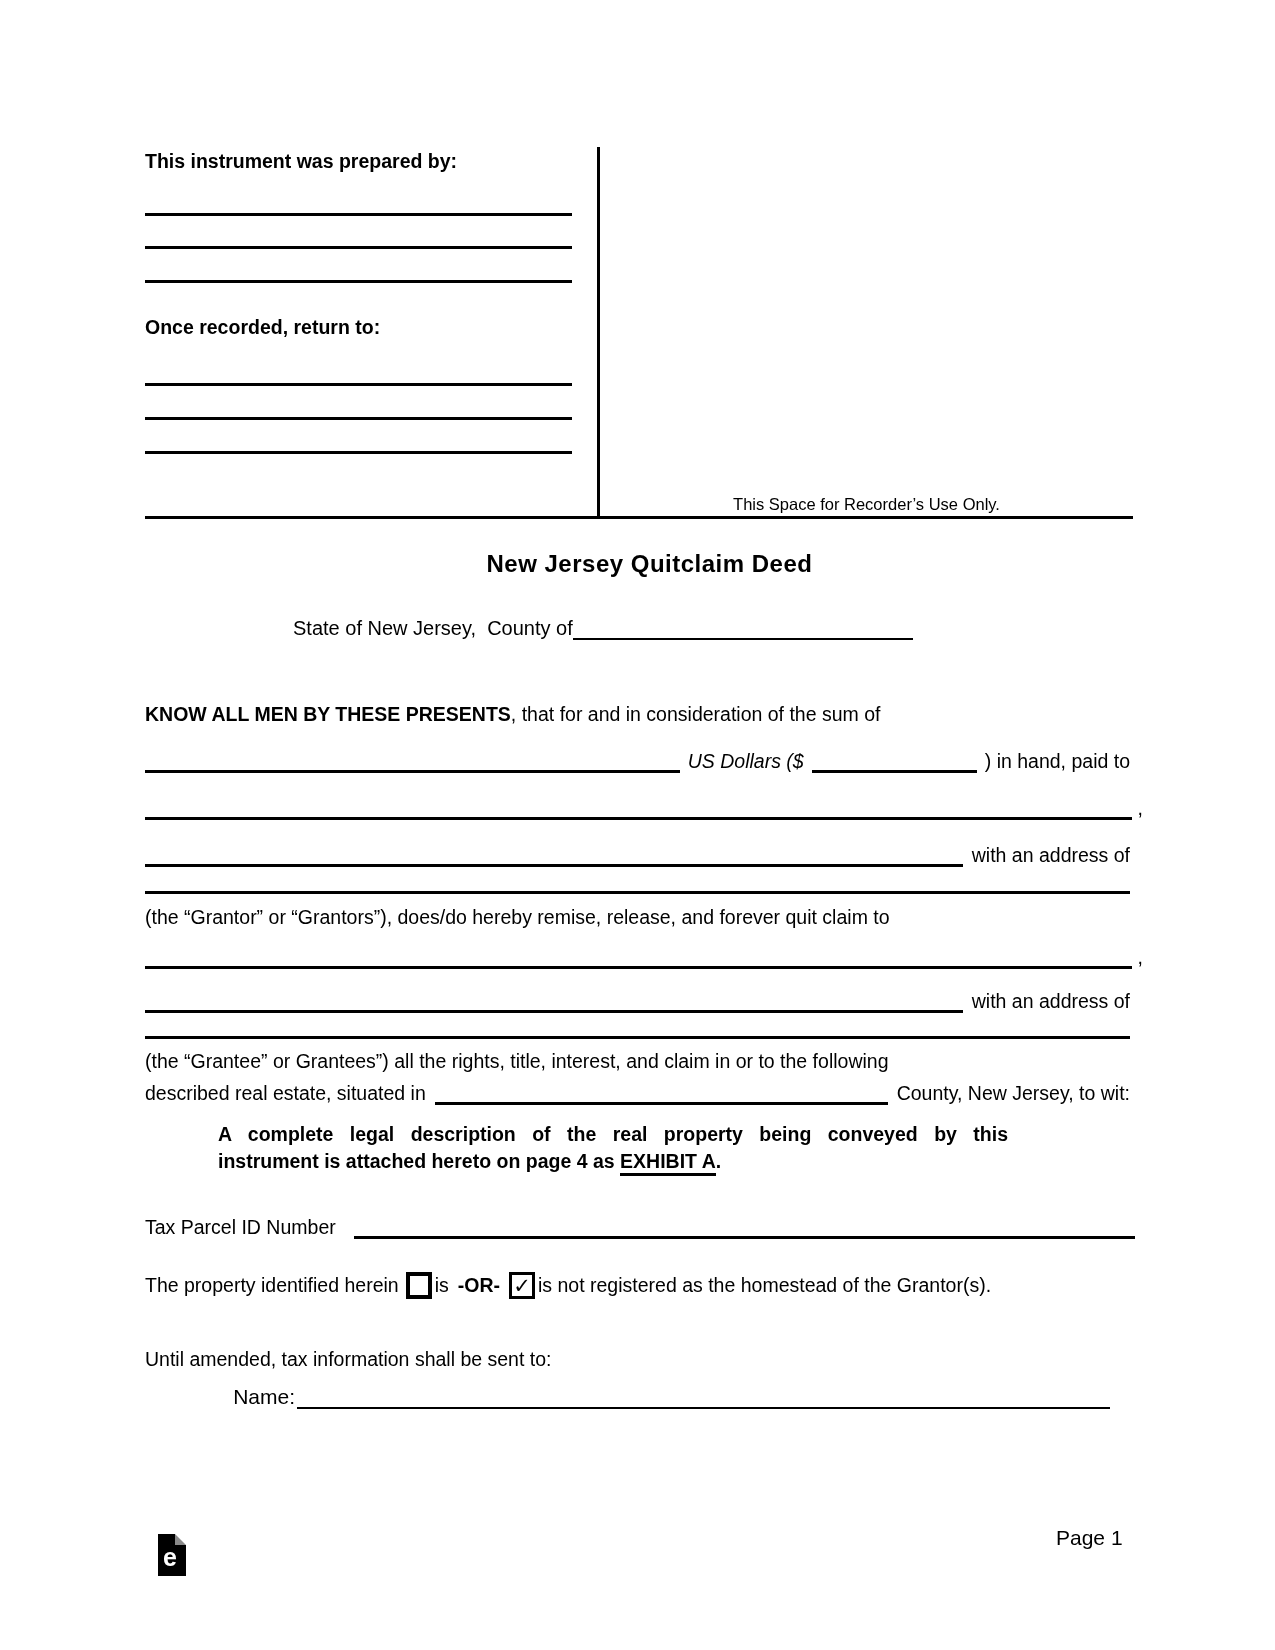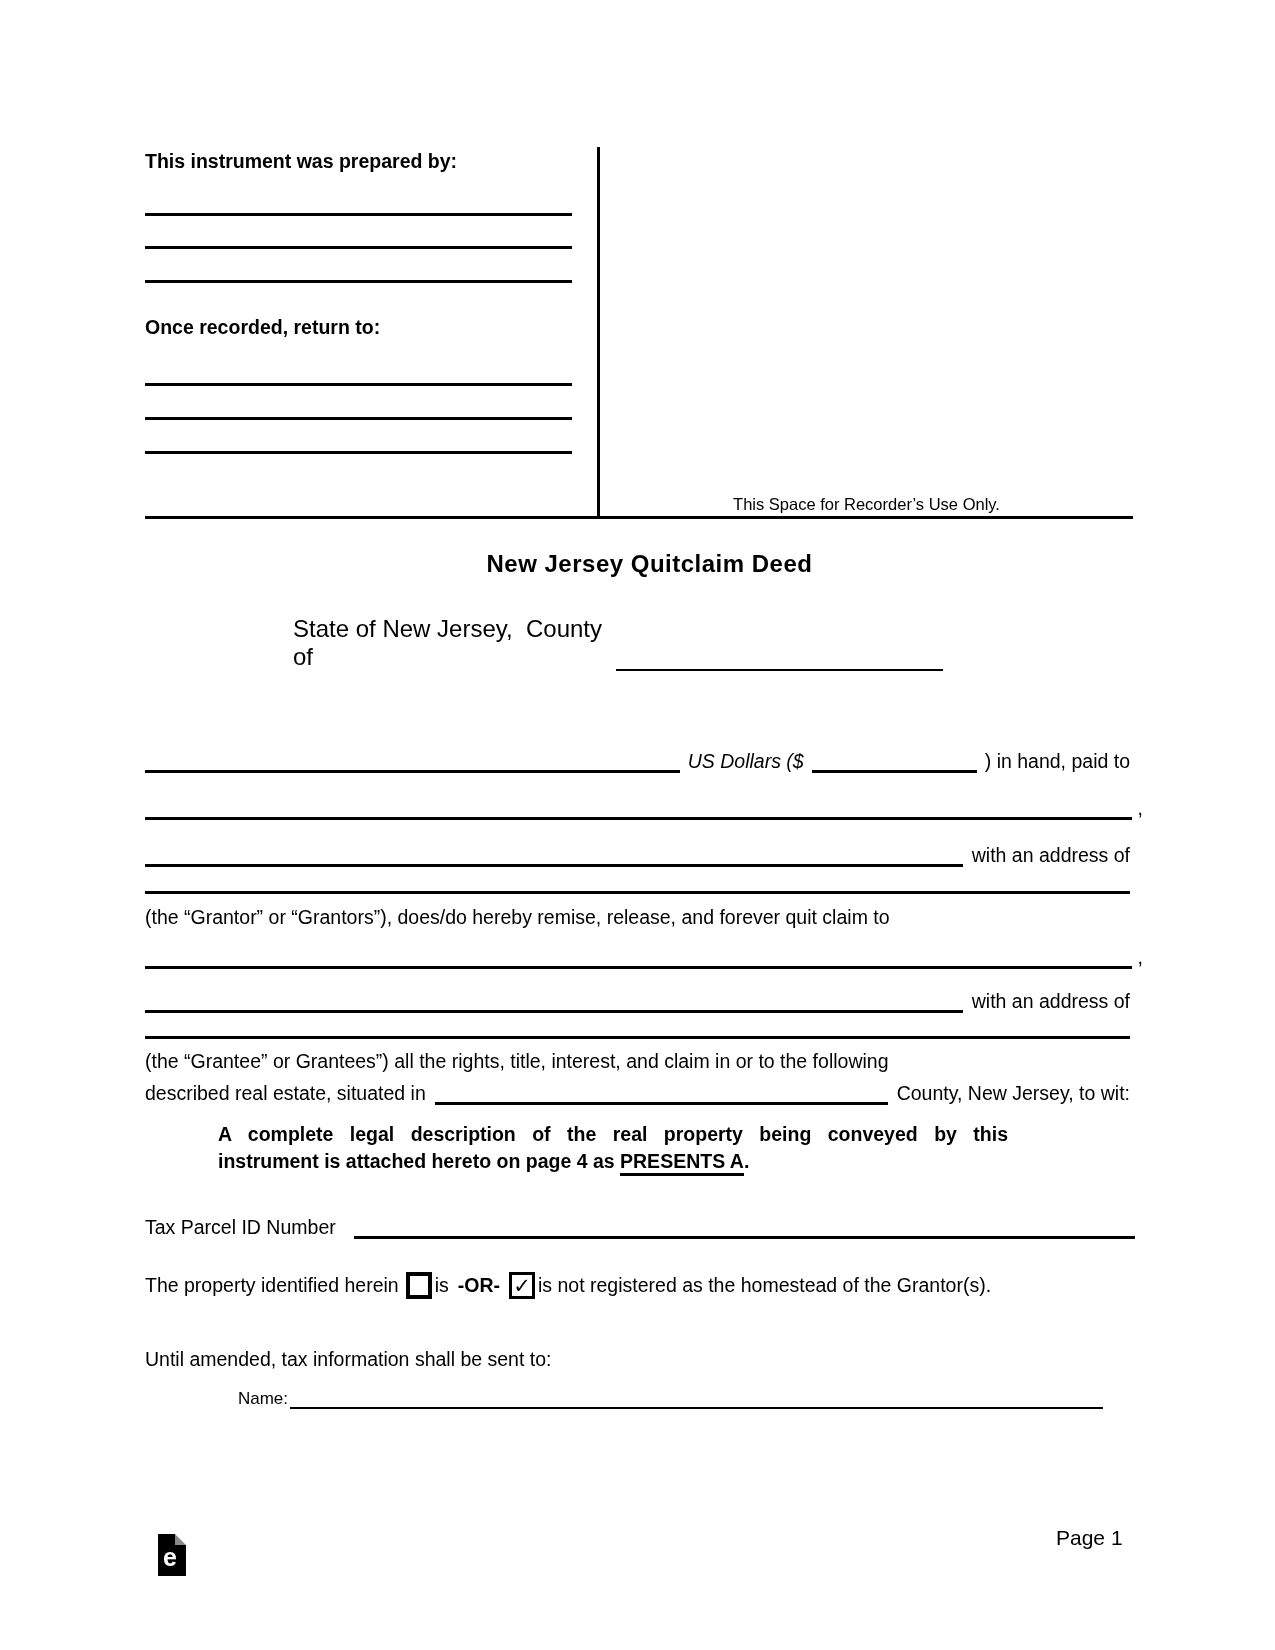--- a/index.html
+++ b/index.html
@@ -50,25 +50,28 @@
   <div class="hline" style="left:145px; top:383px; width:427px;"></div>
   <div class="hline" style="left:145px; top:417px; width:427px;"></div>
   <div class="hline" style="left:145px; top:451px; width:427px;"></div>
 
   <div class="vline" style="left:597px; top:147px; height:372px;"></div>
   <div class="recnote" style="left:600px; top:495px; width:533px;">This Space for Recorder’s Use Only.</div>
   <div class="hline" style="left:145px; top:516px; width:988px;"></div>
 
   <div class="title" style="top:550px;">New Jersey Quitclaim Deed</div>
 
-  <div class="row" style="left:293px; top:615px; width:650px; font-size:24px;">
+  <div class="row" style="left:293px; top:615px; width:650px; font-size:20px;">
     <span>State of New Jersey, &nbsp;County of</span>
     <span class="blank" style="width:340px; border-bottom-width:2px;"></span>
   </div>
 
+  <div class="abs" style="left:145px; top:703px; width:985px;">
+    <span class="bold">KNOW ALL MEN BY THESE PRESENTS</span><span>, that for and in consideration of the sum of</span>
+  </div>
 
   <div class="row" style="left:145px; top:748px; width:985px;">
     <span class="blank grow"></span>
     <span style="margin:0 8px;font-style:italic;">US Dollars ($</span>
     <span class="blank" style="width:165px;"></span>
     <span style="margin-left:8px;">) in hand, paid to</span>
   </div>
 
   <div class="row" style="left:145px; top:795px; width:998px;">
     <span class="blank grow"></span>
@@ -101,21 +104,21 @@
   <div class="row" style="left:145px; top:1080px; width:985px;">
     <span>described real estate, situated in</span>
     <span class="blank grow" style="margin:0 9px;"></span>
     <span>County, New Jersey, to wit:</span>
   </div>
 
   <div class="legal" style="left:218px; top:1121px; width:790px;">
     <div class="just">A complete legal description of the real property being conveyed by this</div>
     <div>
       <span>instrument is attached hereto on page 4 as</span>
-      <span class="uline">PRESENTS A</span><span>.</span>
+      <span class="uline">EXHIBIT A</span><span>.</span>
     </div>
   </div>
 
   <div class="row" style="left:145px; top:1272px; width:1000px; align-items:center;">
     <span>The property identified herein</span>
     <span class="cb thick" style="margin-left:7px;"></span>
     <span style="margin-left:3px;">is</span>
     <span class="bold" style="margin-left:9px;">-OR-</span>
     <span class="cb" style="margin-left:9px;">
         <span>✓</span>
@@ -123,21 +126,21 @@
     <span style="margin-left:3px;">is not registered as the homestead of the Grantor(s).</span>
   </div>
 
   <div class="row" style="left:145px; top:1214px; width:990px;">
     <span>Tax Parcel ID Number</span>
     <span class="blank grow" style="margin-left:18px;"></span>
   </div>
 
   <div class="abs" style="left:145px; top:1348px;">Until amended, tax information shall be sent to:</div>
 
-  <div class="row" style="left:145px; top:1384px; width:958px; font-size:17px;">
+  <div class="row" style="left:152px; top:1384px; width:958px; font-size:21px;">
     <span class="rt-label" style="width:143px;">Name:</span>
     <span class="blank grow" style="margin-left:2px; border-bottom-width:2px;"></span>
   </div>
 
 
   <div class="logo" style="left:158px; top:1534px;">
     <svg width="28" height="42" viewBox="0 0 28 42">
       <path d="M0 0 H17 L17 11 L28 11 V42 H0 Z" fill="#000"></path>
       <path d="M17 0 L28 11 L17 11 Z" fill="#8a8a8a"></path>
     </svg>

